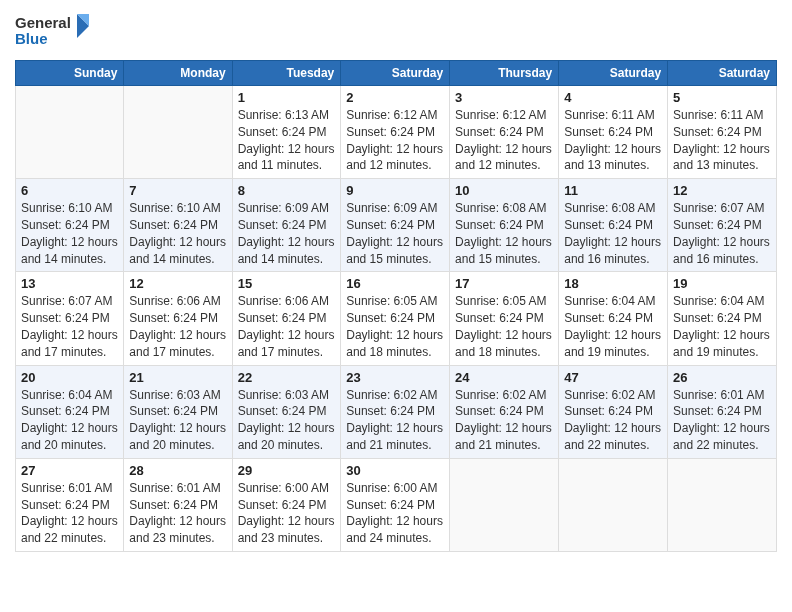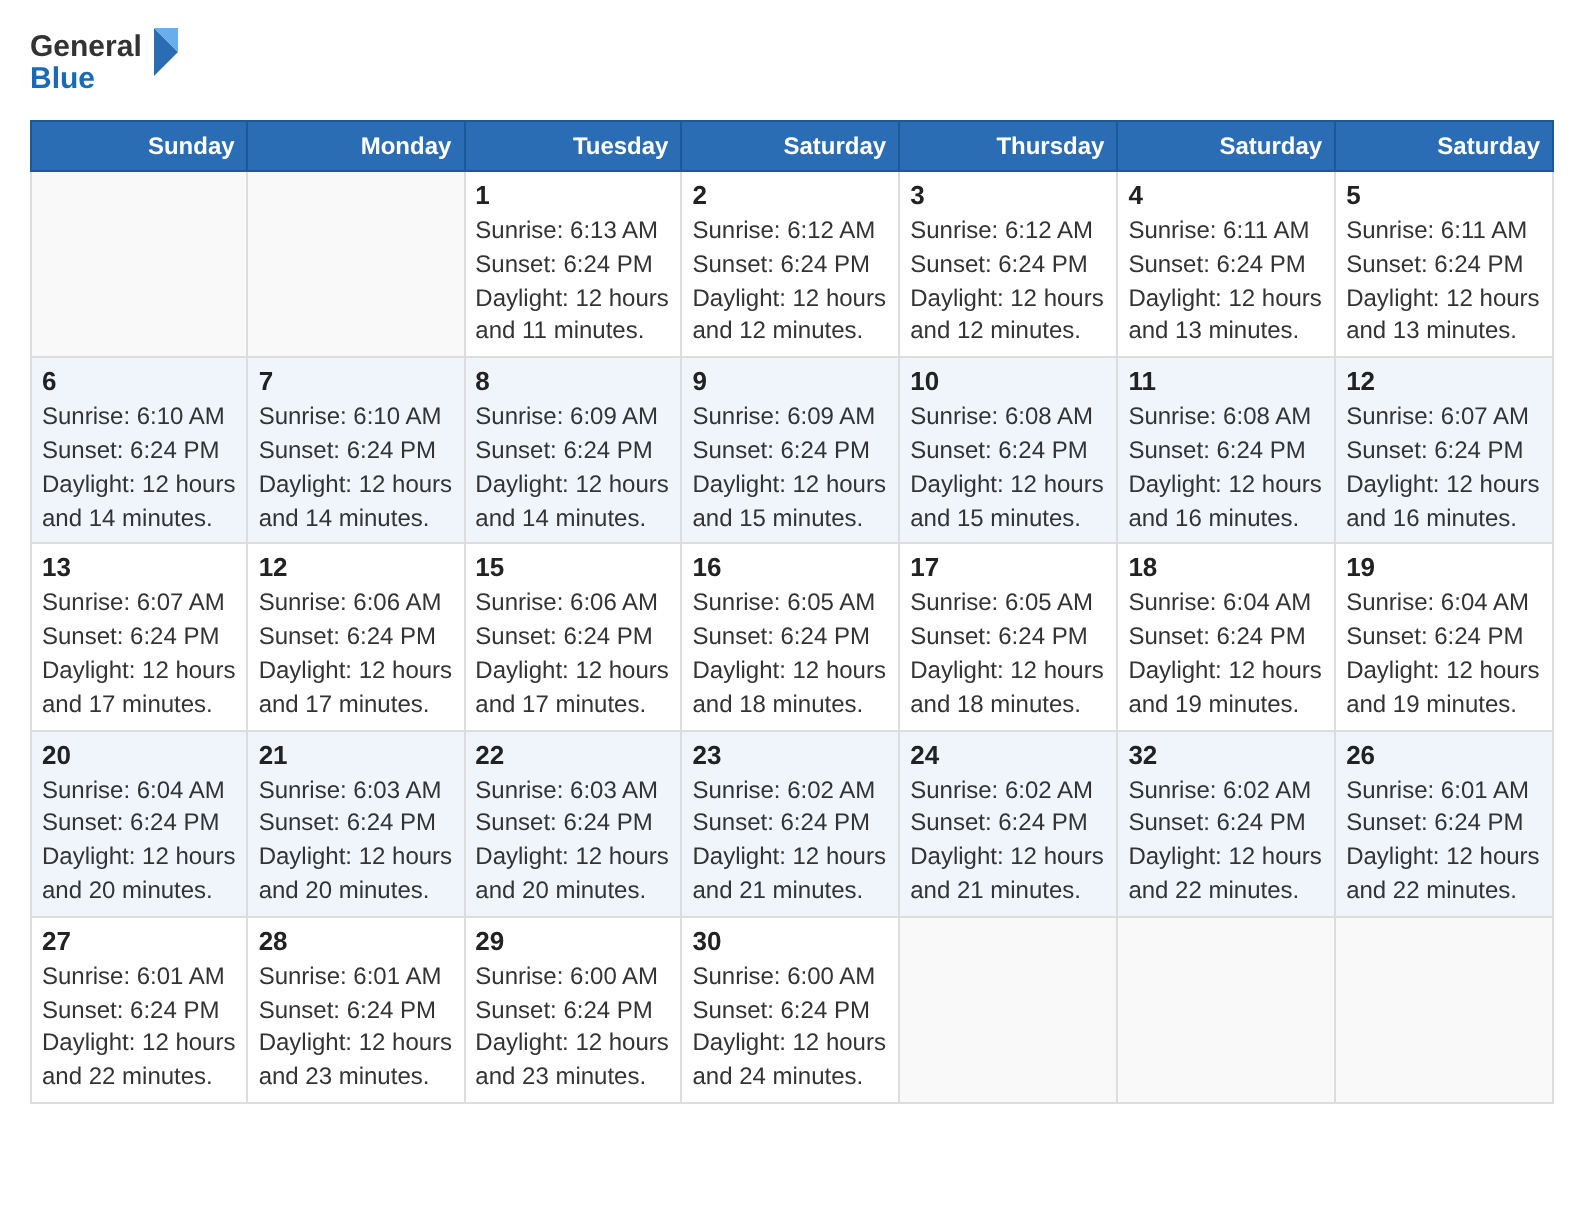--- a/index.html
+++ b/index.html
@@ -213,21 +213,21 @@
           </td>
           <td>
             <div class="day-num">23</div>
             <div class="day-info">Sunrise: 6:02 AM<br>Sunset: 6:24 PM<br>Daylight: 12 hours and 21 minutes.</div>
           </td>
           <td>
             <div class="day-num">24</div>
             <div class="day-info">Sunrise: 6:02 AM<br>Sunset: 6:24 PM<br>Daylight: 12 hours and 21 minutes.</div>
           </td>
           <td>
-            <div class="day-num">32</div>
+            <div class="day-num">47</div>
             <div class="day-info">Sunrise: 6:02 AM<br>Sunset: 6:24 PM<br>Daylight: 12 hours and 22 minutes.</div>
           </td>
           <td>
             <div class="day-num">26</div>
             <div class="day-info">Sunrise: 6:01 AM<br>Sunset: 6:24 PM<br>Daylight: 12 hours and 22 minutes.</div>
           </td>
         </tr>
         <tr>
           <td>
             <div class="day-num">27</div>

